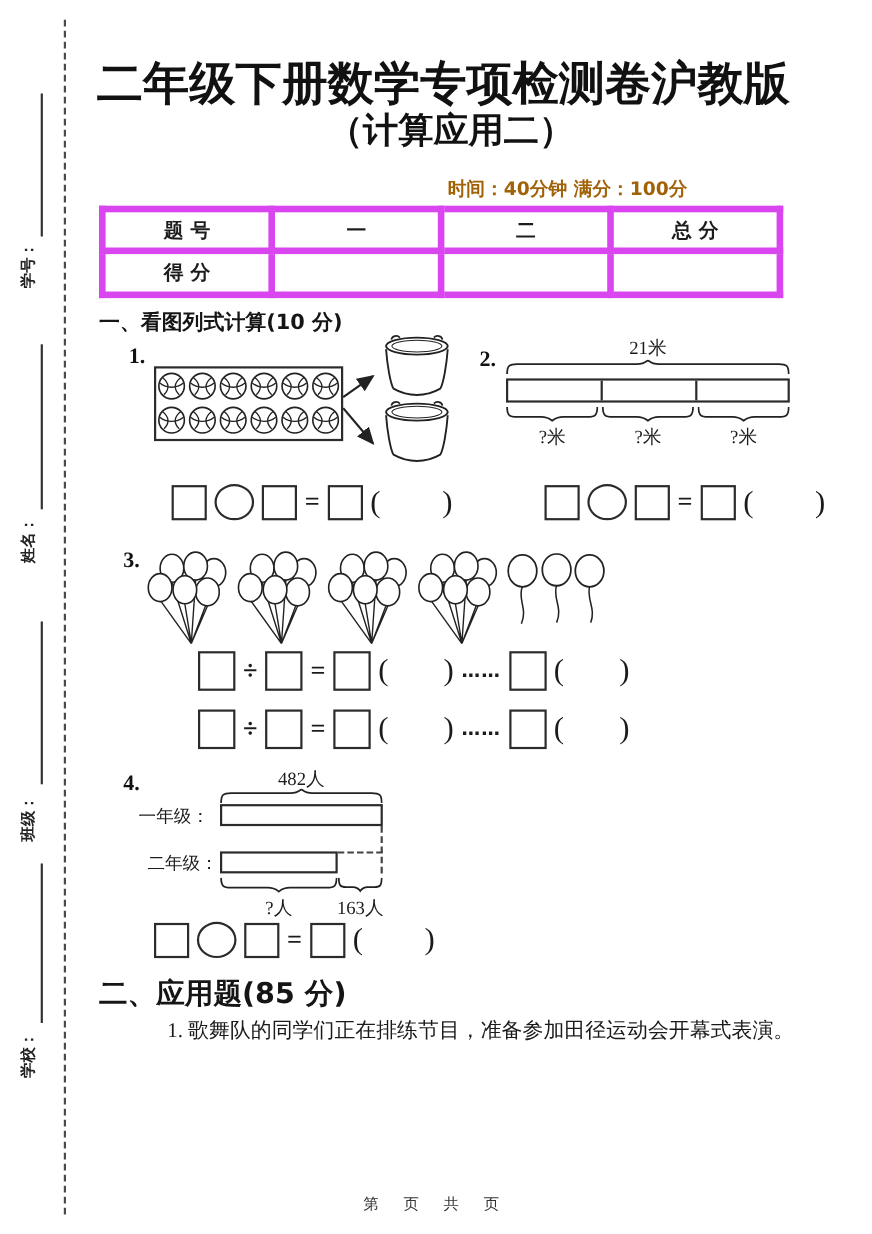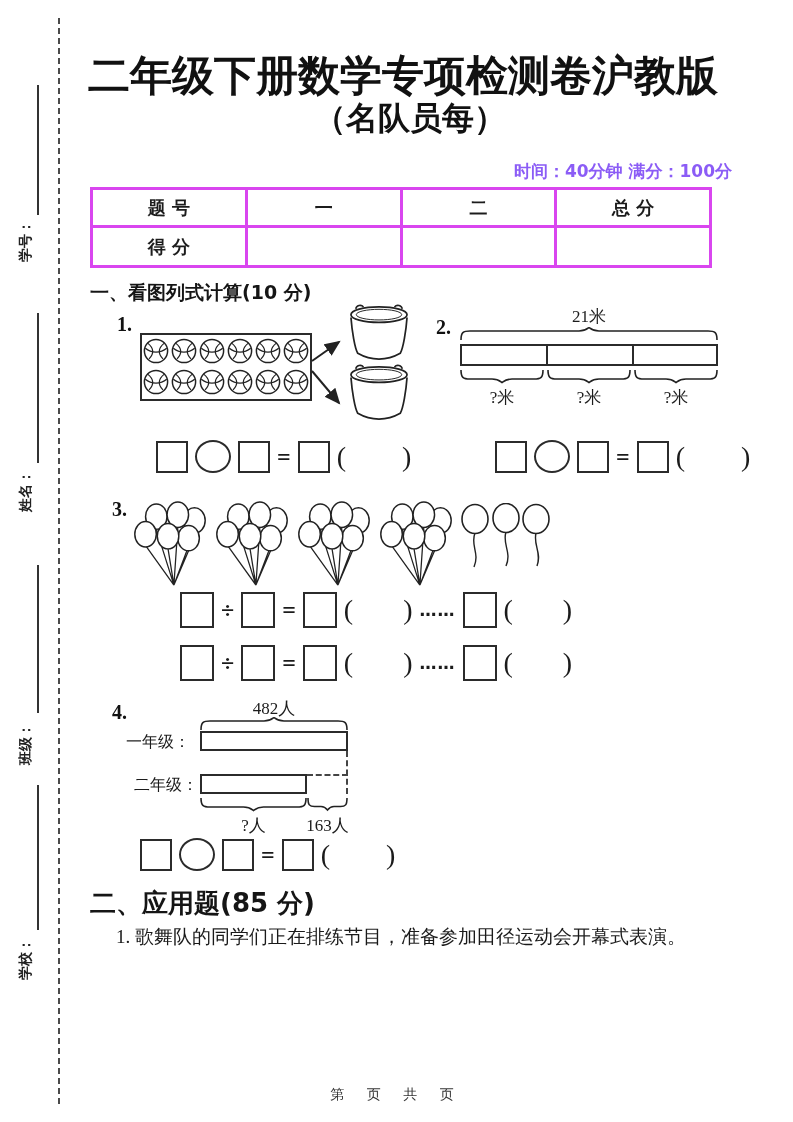--- a/index.html
+++ b/index.html
@@ -18,34 +18,34 @@
     position:absolute; width:56px; height:18px; text-align:center;
     font-family:"DejaVu Sans", sans-serif; font-size:14px; font-weight:600; color:#222;
     transform:rotate(-90deg); white-space:nowrap;
   }
 
   
   .title { position:absolute; left:88px; top:24px; width:644px; text-align:left;
     font-family:"DejaVu Sans", sans-serif; font-weight:900; font-size:42px; letter-spacing:0; color:#111;margin-top:24px; }
   .subtitle { position:absolute; left:88px; top:97px; width:644px; text-align:center;
     font-family:"DejaVu Sans", sans-serif; font-weight:900; font-size:32px; color:#111; }
-  .meta { position:absolute; left:300px; top:160px; width:432px; text-align:right;
-    font-family:"DejaVu Sans", sans-serif; font-weight:600; font-size:17px; color:#8b5cf6; }
+  .meta { position:absolute; left:300px; top:160px; width:432px; text-align:center;
+    font-family:"DejaVu Sans", sans-serif; font-weight:600; font-size:17px; color:#a16207; }
 
   
   table.score { position:absolute; left:90px; top:187px; width:622px; border-collapse:collapse;
     font-family:"DejaVu Sans", sans-serif; font-size:18px; font-weight:600; color:#1c1c1c; }
-  table.score td { border:3px solid #d946ef; text-align:center; height:38px; width:25%; }
+  table.score td { border:6px solid #d946ef; text-align:center; height:38px; width:25%; }
   table.score tr:last-child td { height:40px; }
 
   
   .sec-head { position:absolute; font-family:"DejaVu Sans", sans-serif; font-weight:800; font-size:19px; color:#151515; }
   .qnum { position:absolute; font-family:"Liberation Serif", serif; font-weight:700; font-size:20px; color:#111; }
   .lbl { position:absolute; font-family:"Liberation Serif", serif; font-size:17px; color:#1c1c1c; text-align:center; }
-  .body-text { position:absolute; font-family:"Liberation Serif", serif; font-size:19px; color:#1a1a1a; white-space:nowrap; }
+  .body-text { position:absolute; font-family:"Liberation Serif", serif; font-size:19px; color:#1a1a1a; white-space:nowrap;margin-left:36px; }
 
   
   .bb-box { position:absolute; left:140px; top:333px; width:172px; height:68px; border:2px solid #2b2b2b; }
   .bar { position:absolute; border:2px solid #2b2b2b; background:#fff; }
   .tick { position:absolute; top:0; width:2px; height:100%; background:#2b2b2b; }
   .dash-h { position:absolute; border-top:2px dashed #444; }
   .dash-v { position:absolute; border-left:2px dashed #444; }
   svg.brace { position:absolute; display:block; }
 
   
@@ -102,21 +102,21 @@
   <div class="side-blank" style="top:313px;height:150px;"></div>
   <div class="side-label" style="left:-2px;top:482px;">姓名：</div>
 
   <div class="side-blank" style="top:565px;height:148px;"></div>
   <div class="side-label" style="left:-2px;top:735px;">班级：</div>
 
   <div class="side-blank" style="top:785px;height:145px;"></div>
   <div class="side-label" style="left:-2px;top:950px;">学校：</div>
 
   <div class="title">二年级下册数学专项检测卷沪教版</div>
-  <div class="subtitle">（名队员每）</div>
+  <div class="subtitle">（计算应用二）</div>
   <div class="meta">时间：40分钟  满分：100分</div>
 
   <table class="score">
     <tbody>
         <tr>
       <td>题  号</td>
       <td>一</td>
       <td>二</td>
       <td>总  分</td>
     </tr>

